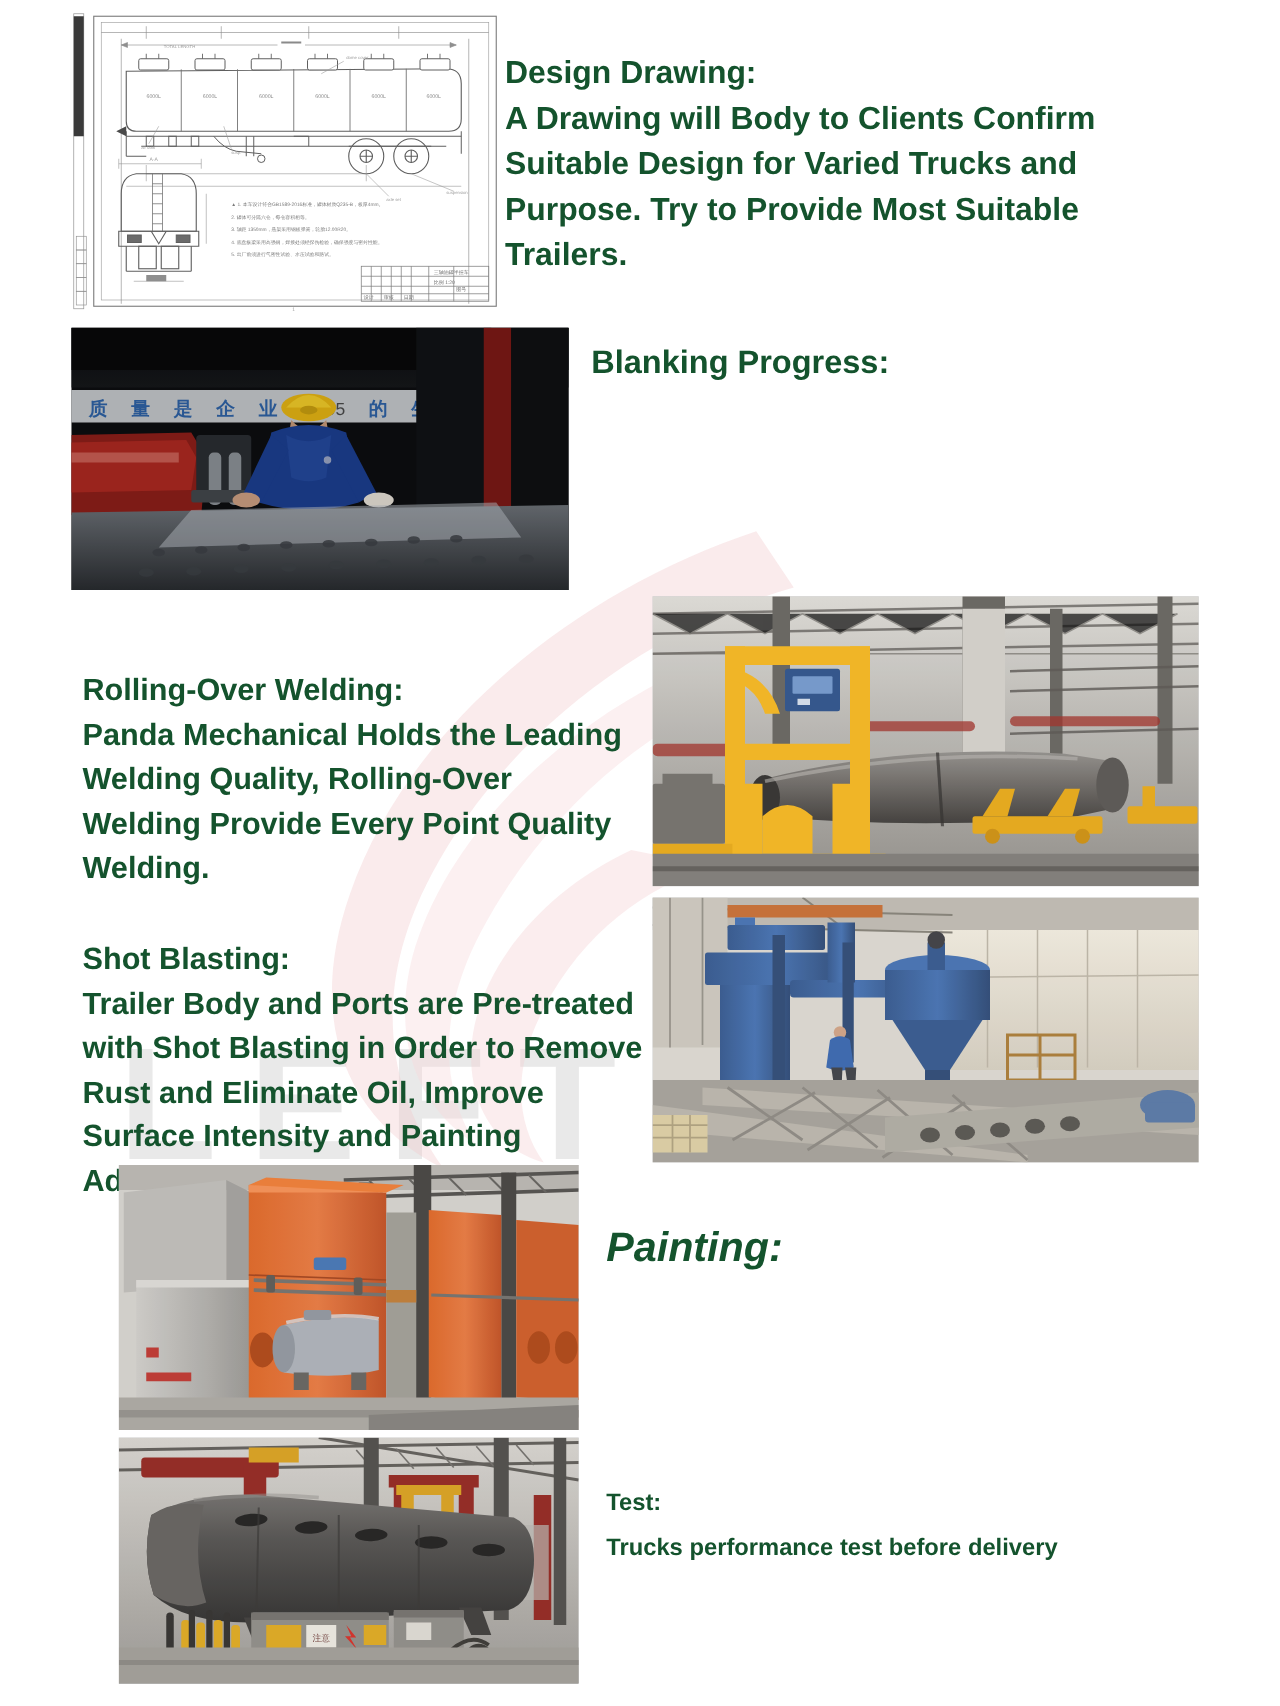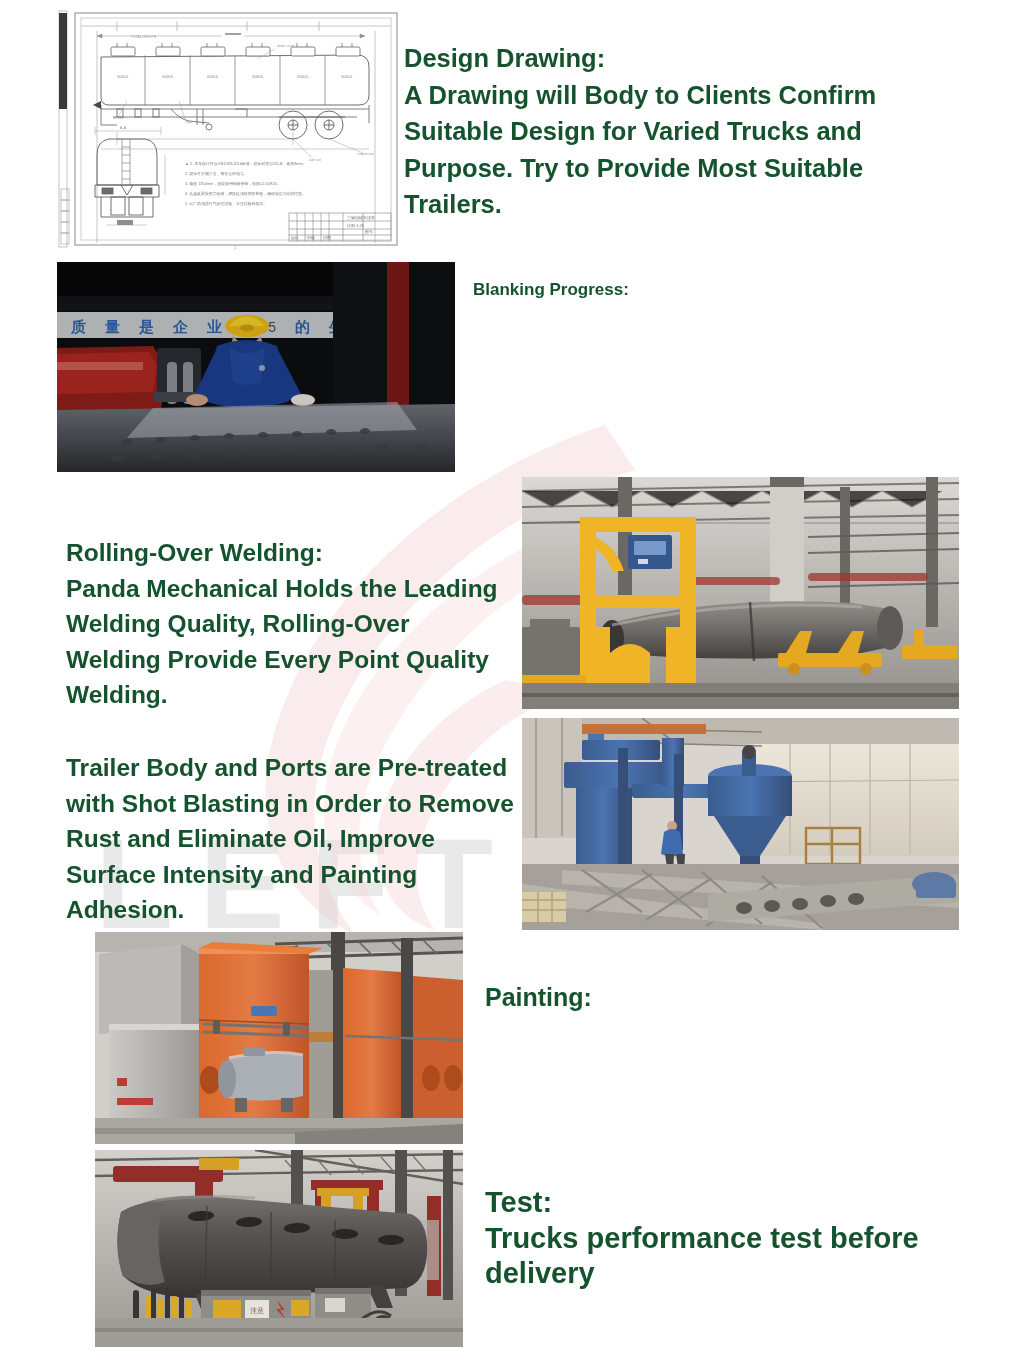--- a/index.html
+++ b/index.html
@@ -34,33 +34,33 @@
     font-family: "Liberation Sans", sans-serif;
   }
   .txt .ttl { display: block; }
   .txt .bdy { display: block; }
 
   
   #img-design   { left: 57px;  top: 5px;    width: 345px; height: 248px; background:#fff; }
   #txt-design   { left: 404px; top: 40px;   width: 560px; font-size: 25.5px; line-height: 36.5px; }
 
   #img-blank    { left: 57px;  top: 262px;  width: 398px; height: 210px; }
-  #txt-blank    { left: 473px; top: 272px;  width: 478px; font-size: 17px; line-height: 35.5px; }
+  #txt-blank    { left: 473px; top: 272px;  width: 478px; font-size: 26px; line-height: 35.5px; }
 
   #img-weld     { left: 522px; top: 477px;  width: 437px; height: 232px; }
   #txt-weld     { left: 66px;  top: 515px;  width: 440px; font-size: 24.5px; line-height: 35.5px; margin-top: 20px; }
 
   #img-blast    { left: 522px; top: 718px;  width: 437px; height: 212px; }
   #txt-blast    { left: 66px;  top: 750px;  width: 455px; font-size: 24.5px; line-height: 35.5px; }
 
   #img-paint    { left: 95px;  top: 932px;  width: 368px; height: 212px; }
-  #txt-paint    { left: 485px; top: 980px;  width: 470px; font-size: 25px; line-height: 35.5px; }
+  #txt-paint    { left: 485px; top: 980px;  width: 470px; font-size: 33px; line-height: 35.5px; font-style: italic; }
 
   #img-test     { left: 95px;  top: 1150px; width: 368px; height: 197px; }
-  #txt-test     { left: 485px; top: 1185px; width: 470px; font-size: 29px; line-height: 35.5px; }
+  #txt-test     { left: 485px; top: 1185px; width: 470px; font-size: 19px; line-height: 35.5px; }
 
   .jtext { text-align: justify; }
 </style>
 </head>
 <body>
 
 <div id="page">
 
   <div class="wm-layer">
     <div class="wm-text">LEFT</div>
@@ -549,20 +549,21 @@
 
       <g fill="#4f6f9e">
         <ellipse cx="412" cy="166" rx="22" ry="12"></ellipse>
         <rect x="394" y="164" width="40" height="16" rx="3"></rect>
       </g>
       <rect x="0" y="0" width="437" height="212" fill="#ffffff" opacity=".08"></rect>
     </svg>
   </div>
 
   <div class="txt" id="txt-blast">
+    <span class="ttl">Shot Blasting:</span>
     <span class="bdy">Trailer Body and Ports are Pre-treated with Shot Blasting in Order to Remove Rust and Eliminate Oil, Improve Surface Intensity and Painting Adhesion.</span>
   </div>
 
   <div class="photo" id="img-paint">
     <svg viewBox="0 0 368 212" preserveAspectRatio="none">
       <defs>
         <linearGradient id="orG" x1="0" y1="0" x2="1" y2="0">
           <stop offset="0" stop-color="#d35a22"></stop>
             <stop offset=".55" stop-color="#e0norm"></stop>
           <stop offset="1" stop-color="#b9471b"></stop>

